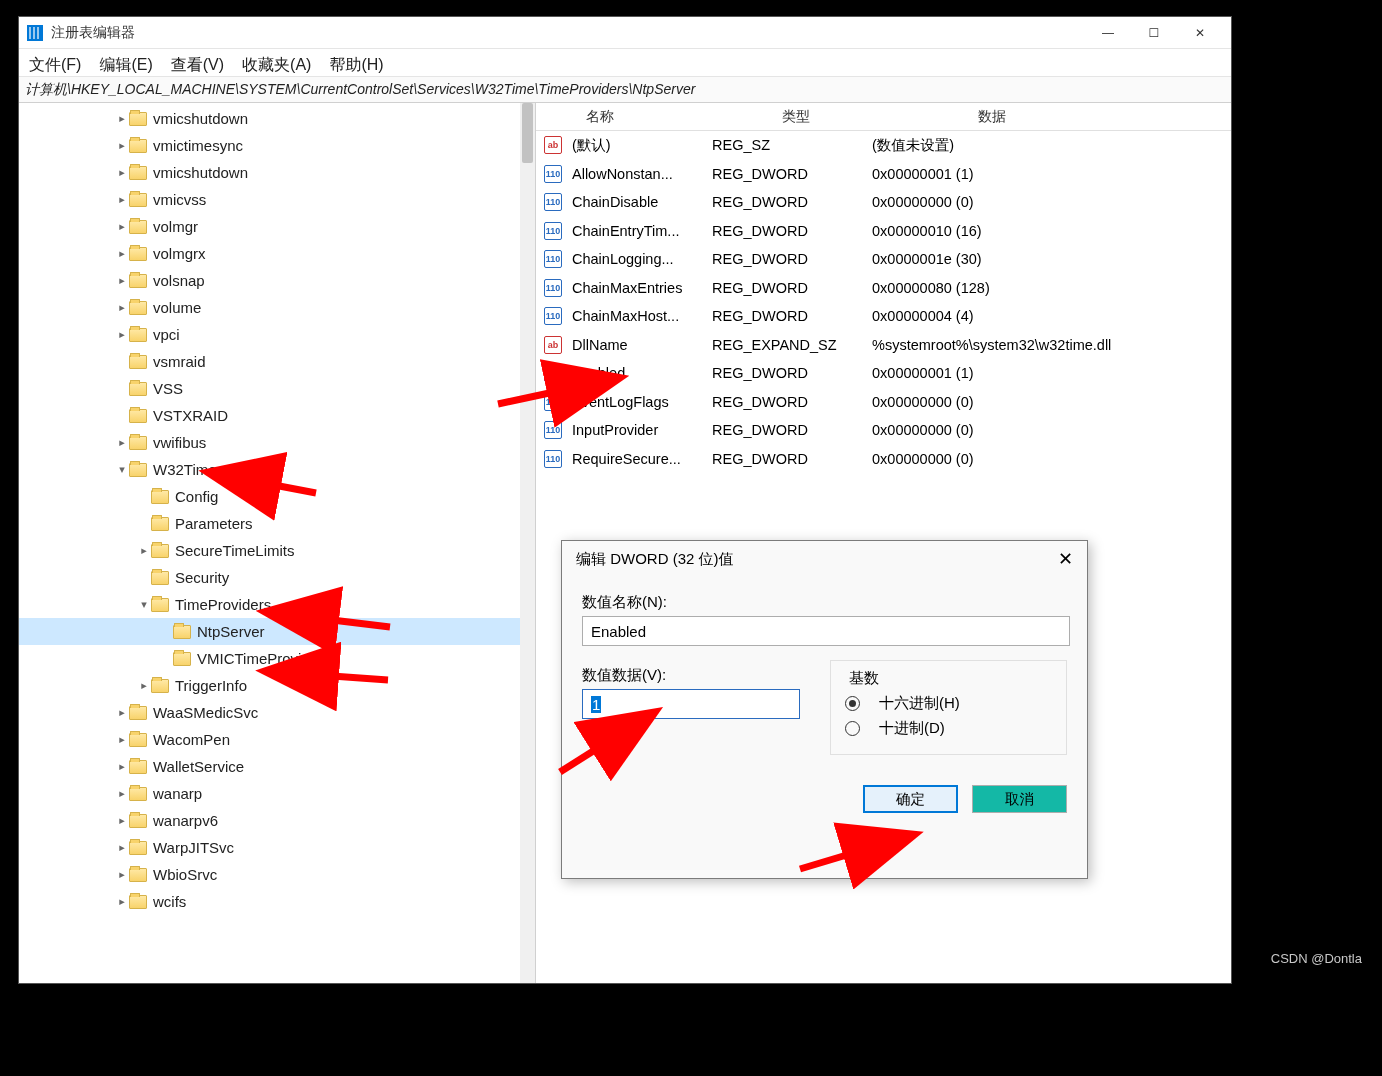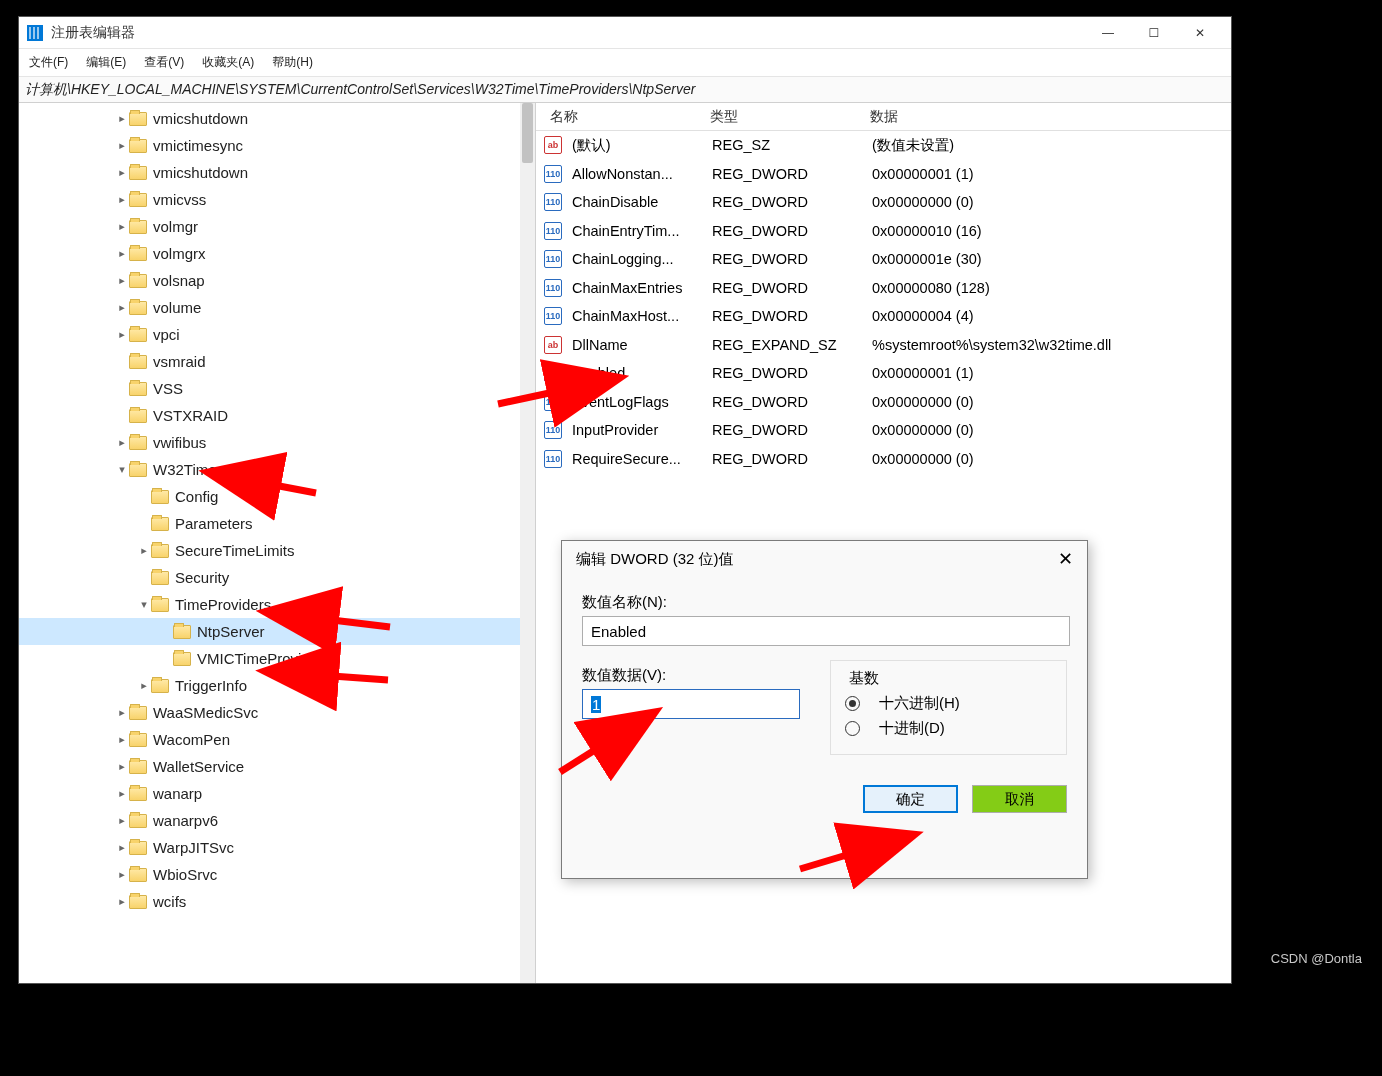--- a/index.html
+++ b/index.html
@@ -4,36 +4,36 @@
 <style>
 * { box-sizing: border-box; margin: 0; padding: 0; font-family: "Microsoft YaHei", "Segoe UI", sans-serif; }
 body { background: #000; width: 1382px; height: 1076px; overflow: hidden; position: relative; }
 .window { position: absolute; left: 18px; top: 16px; width: 1214px; height: 968px; background: #fff; border: 1px solid #555; }
 .titlebar { height: 32px; display: flex; align-items: center; padding: 0 8px; background: #fff; border-bottom: 1px solid #e5e5e5; }
 .titlebar .app-icon { width: 16px; height: 16px; background: #0078d7; display: inline-block; margin-right: 8px; position: relative; }
 .titlebar .app-icon::before { content:""; position:absolute; inset:2px; background: repeating-linear-gradient(90deg,#fff 0 2px,#0078d7 2px 4px), repeating-linear-gradient(0deg,#fff 0 2px,#0078d7 2px 4px); opacity:.6; }
 .titlebar .title { font-size: 14px; color: #333; }
 .winbtns { margin-left: auto; display: flex; gap: 0; }
 .winbtn { width: 46px; height: 30px; display: flex; align-items: center; justify-content: center; color: #333; font-size: 12px; }
-.menubar { height: 28px; display: flex; align-items: center; gap: 18px; padding: 0 10px; font-size: 12px; color: #222; border-bottom: 1px solid #e5e5e5; }
+.menubar { height: 28px; display: flex; align-items: flex-end; gap: 18px; padding: 0 10px; font-size: 16px; color: #222; border-bottom: 1px solid #e5e5e5; }
 .addressbar { height: 26px; display: flex; align-items: center; padding: 0 6px; font-size: 14px; color: #222; border-bottom: 1px solid #d0d0d0; background:#fafafa;font-style:italic; }
 .content { display: flex; height: calc(100% - 32px - 28px - 26px); }
 .tree-pane { width: 517px; border-right: 1px solid #d0d0d0; overflow: hidden; position: relative; }
 .tree-pane .scroll { width: 15px; position: absolute; right: 0; top: 0; bottom: 0; background: #f0f0f0; }
 .tree-pane .scroll .thumb { position:absolute; left:2px; right:2px; top:0; height:60px; background:#c2c2c2; border-radius:2px; }
 .tree { padding-top: 2px; font-size: 15px; color: #222; }
 .tree-row { display: flex; align-items: center; height: 27px; white-space: nowrap; }
 .tree-row.selected { background: #cde8ff; }
 .tree-row .lines { display:inline-block; }
 .tree-row .expander { width: 14px; text-align: center; color: #666; font-size: 11px; }
 .tree-row .folder-icon { width: 18px; height: 14px; margin-right: 6px; background: linear-gradient(#ffe9a6,#f8d36b); border: 1px solid #d6b24a; border-radius: 1px; position: relative; display:inline-block; }
 .tree-row .folder-icon::before { content:""; position:absolute; top:-3px; left:0; width:8px; height:3px; background:#f8d36b; border:1px solid #d6b24a; border-bottom:none; border-radius:1px 1px 0 0; }
 .list-pane { flex: 1; position: relative; }
 .list-head { display: flex; height: 28px; align-items: center; font-size: 14px; color: #333; border-bottom: 1px solid #e0e0e0; padding-left: 8px; }
-.list-head .col { padding: 0 6px; }
+.list-head .col { padding: 0 6px; margin-left: 36px; }
 .col-name { width: 160px; }
 .col-type { width: 160px; }
 .col-data { flex: 1; }
 .list-body { font-size: 14.5px; }
 .list-row { display: flex; height: 28.5px; align-items: center; padding-left: 8px; }
 .list-row .icon { width: 18px; height: 18px; margin-right: 4px; display:inline-flex; align-items:center; justify-content:center; border-radius:2px; font-size:9px; font-weight:bold; }
 .icon-sz { background:#fff; border:1px solid #c33; color:#c33; }
 .icon-dw { background:#fff; border:1px solid #2a6bbf; color:#2a6bbf; }
 .list-row .c { padding: 0 6px; overflow:hidden; text-overflow:ellipsis; white-space:nowrap; }
 .dialog { position: absolute; left: 561px; top: 540px; width: 527px; height: 339px; background: #f9f9f9; border: 1px solid #7b7b7b; box-shadow: 3px 3px 12px rgba(0,0,0,.25); }
@@ -44,21 +44,21 @@
 .dlg-input-ro { width: 488px; height: 30px; border: 1px solid #adadad; background: #fff; padding: 0 8px; display:flex; align-items:center; }
 .dlg-row2 { display: flex; gap: 30px; margin-top: 14px; }
 .dlg-input-ed { width: 218px; height: 30px; border: 1px solid #2a6bbf; background: #fff; padding: 0 8px; display:flex; align-items:center; color:#000; }
 .dlg-input-ed .sel { background:#0078d7; color:#fff; padding:0 1px; }
 .radio-group { border:1px solid #e0e0e0; padding:8px 14px 10px 14px; width:244px; }
 .radio-group .grp-label { margin-top:-18px; background:#f9f9f9; display:inline-block; padding:0 4px; }
 .radio-item { display:flex; align-items:center; gap:19px; margin:6px 0; }
 .radio-item .circ { width:15px; height:15px; border:1px solid #333; border-radius:50%; display:inline-flex; align-items:center; justify-content:center; }
 .radio-item.checked .circ::after { content:""; width:7px; height:7px; background:#333; border-radius:50%; }
 .dlg-buttons { display:flex; gap:14px; justify-content:flex-end; margin-top:30px; }
-.dlg-btn { width:95px; height:28px; border:1px solid #adadad; background:#84cc16; display:flex; align-items:center; justify-content:center; font-size:14.5px; }
+.dlg-btn { width:95px; height:28px; border:1px solid #adadad; background:#14b8a6; display:flex; align-items:center; justify-content:center; font-size:14.5px; }
 .dlg-btn.default { border:2px solid #0078d7; background:#e5f1fb; }
 .watermark { position:absolute; right:20px; bottom:110px; color:#c8c8c8; font-size:13px; }
 .terminal-edge { position:absolute; left:0; top:0; width:18px; height:968px; background:#000; color:#9cd; font-family:Consolas,monospace; font-size:13px; }
 </style>
 </head>
 <body>
 
 <div class="terminal-edge"></div>
 
 <div class="window">

